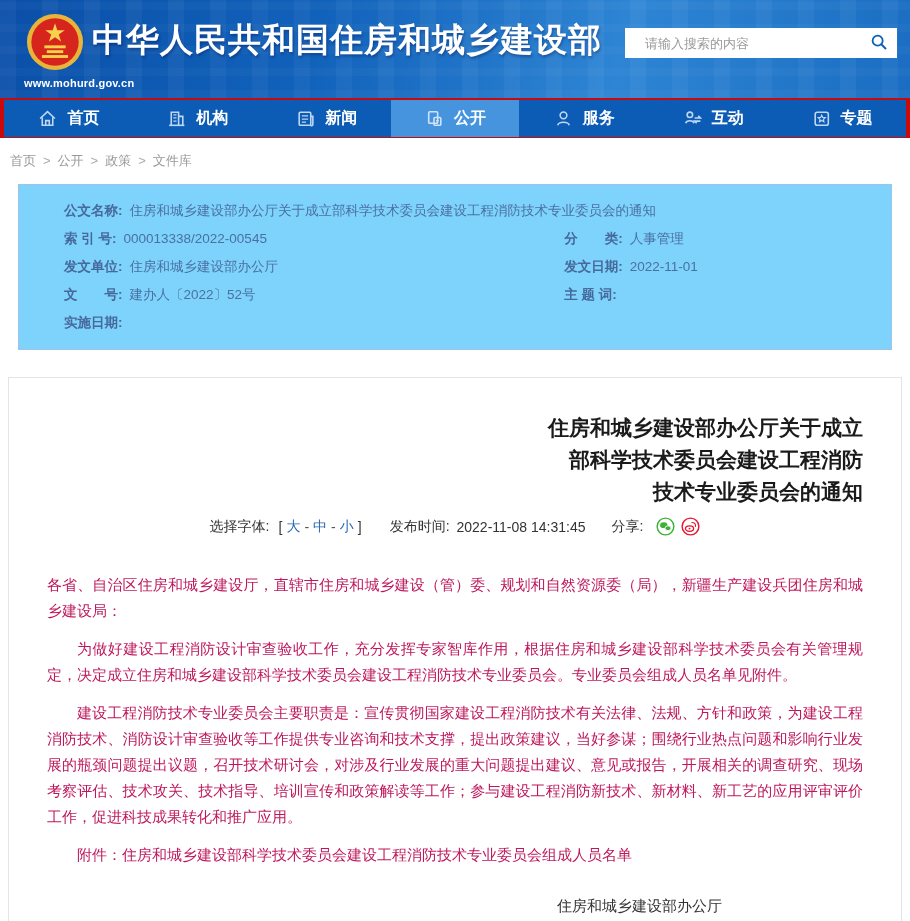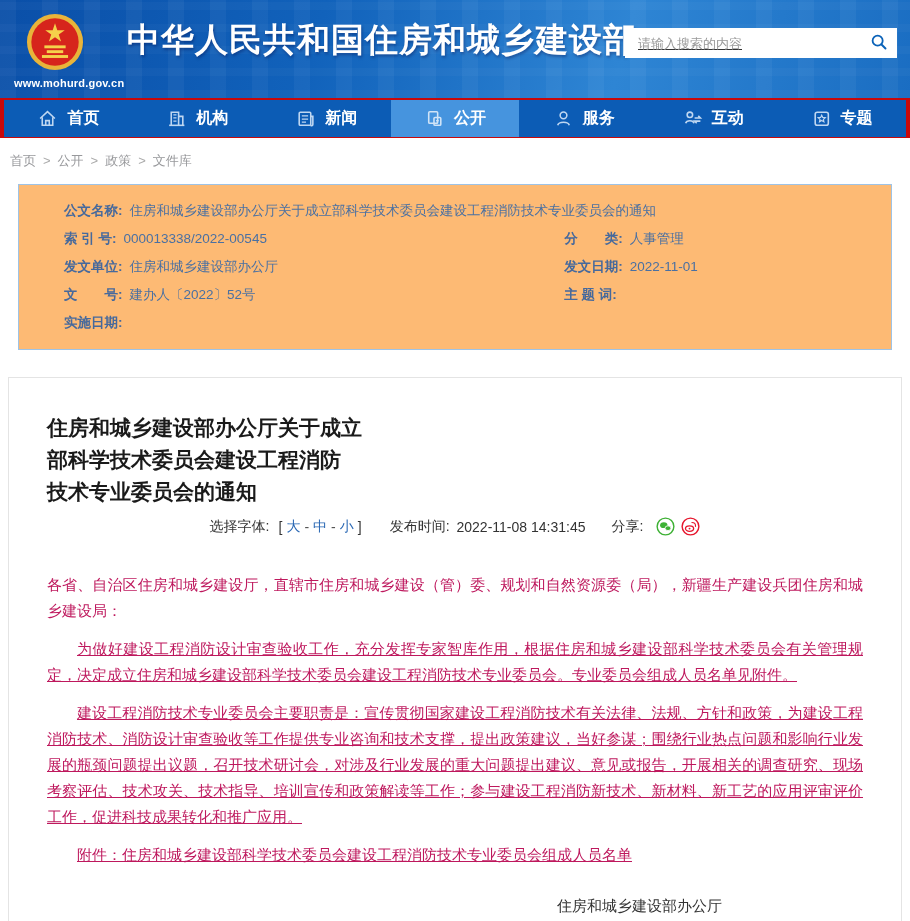--- a/index.html
+++ b/index.html
@@ -8,67 +8,67 @@
 
   
   .site-header { position:relative; height:98px;
     background:linear-gradient(105deg,#0a4fa8 0%,#1162bb 35%,#2e85d4 68%,#1a6dc2 100%); overflow:hidden; }
   .hdr-texture { position:absolute; inset:0;
     background:
       repeating-linear-gradient(90deg, rgba(255,255,255,.06) 0 16px, rgba(255,255,255,0) 16px 42px),
       repeating-linear-gradient(0deg, rgba(255,255,255,.04) 0 8px, rgba(255,255,255,0) 8px 22px);
     opacity:.7; }
   .emblem { position:absolute; left:26px; top:13px; width:58px; height:58px; }
-  .site-url { position:absolute; left:14px; top:77px; color:#fff; font-size:11px; font-weight:bold; letter-spacing:.2px; }
+  .site-url { position:absolute; left:24px; top:77px; color:#fff; font-size:11px; font-weight:bold; letter-spacing:.2px; }
   .title-group { position:absolute; left:92px; top:18px; color:#fff; white-space:nowrap; }
-  .site-title { font-size:33px; font-weight:bold; letter-spacing:1px; text-shadow:1px 2px 3px rgba(0,0,60,.35);margin-left:35px; }
+  .site-title { font-size:33px; font-weight:bold; letter-spacing:1px; text-shadow:1px 2px 3px rgba(0,0,60,.35); }
   .site-subtitle { font-size:12.5px; margin-top:7px; opacity:.96; }
   .search-box { position:absolute; right:13px; top:28px; width:272px; height:30px; background:#fff; display:flex; align-items:center; }
-  .search-input { flex:1; border:none; outline:none; padding:0 13px; font-size:13px; color:#333; font-family:inherit;text-decoration:underline; }
+  .search-input { flex:1; border:none; outline:none; padding:0 20px; font-size:13px; color:#333; font-family:inherit; }
   .search-input::placeholder { color:#999; }
   .search-btn { width:36px; height:100%; border:none; background:#fff; cursor:pointer; display:flex; align-items:center; justify-content:center; }
 
   
   .nav-outer { background:#c9090b; padding:2px 4px 1px; }
   .main-nav { display:flex; background:#0c5cb5; height:37px; }
   .nav-item { flex:1; display:flex; align-items:center; justify-content:center; gap:9px;
     color:#fff; font-size:16px; font-weight:bold; cursor:pointer; }
   .nav-item.active { background:#4694de; }
   .nav-icon svg { display:block; opacity:.92; }
 
   
   .breadcrumb { height:45px; display:flex; align-items:center; gap:7px; padding-left:10px;
     font-size:13px; color:#98999c; background:#fff; }
   .crumb { cursor:pointer; }
   .crumb-sep { color:#aaa; }
 
   
-  .meta-box { margin:1px 18px 0; border:1px solid #9ec3e6; background:#fdba74; padding:16px 20px 8px 45px; }
+  .meta-box { margin:1px 18px 0; border:1px solid #9ec3e6; background:#7dd3fc; padding:16px 20px 8px 45px; }
   .meta-row { display:flex; margin-bottom:9px; font-size:13.5px; line-height:19px; }
   .meta-field { display:flex; min-width:0; }
   .meta-field.left { width:62%; }
   .meta-field.right { flex:1; }
   .meta-label { color:#46699c; font-weight:bold; white-space:pre; margin-right:7px; flex-shrink:0; }
   .meta-value { color:#4a70a2; }
 
   
   .doc-box { margin:27px 8px 0; border:1px solid #e4e4e4; background:#fff; padding:34px 38px 0; min-height:560px; }
-  .doc-title { text-align:left; font-size:21px; font-weight:bold; color:#1a1a1a; line-height:32px; }
+  .doc-title { text-align:right; font-size:21px; font-weight:bold; color:#1a1a1a; line-height:32px; }
   .doc-meta { margin-top:9px; display:flex; justify-content:center; align-items:center; font-size:14px; color:#333; }
   .doc-meta .gap-l { margin-left:26px; }
   .fs-bracket { color:#333; margin:0 2px; }
   .fs-link { color:#2a68b4; cursor:pointer; margin:0 2px; }
   .fs-sep { color:#555; margin:0 2px; }
   .meta-lbl { margin-right:7px; }
   .share-icon { margin-left:6px; cursor:pointer; display:inline-flex; }
   .share-icon svg { display:block; }
 
   .doc-body { margin-top:36px; font-size:15px; line-height:26px; color:#be185d; text-align:justify; }
   .para { margin-bottom:12px; }
-  .indent { text-indent:2em;text-decoration:underline; }
+  .indent { text-indent:2em; }
   .signature-block { margin:22px 141px 0 auto; width:fit-content; text-align:center;
     font-size:15px; color:#333; line-height:31px; }
 </style>
 </head>
 <body>
 
 <div class="page">
 
   <header class="site-header">
     <div class="hdr-texture"></div>

